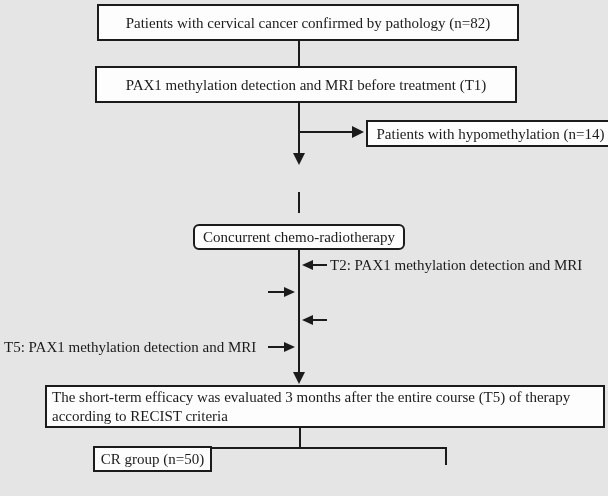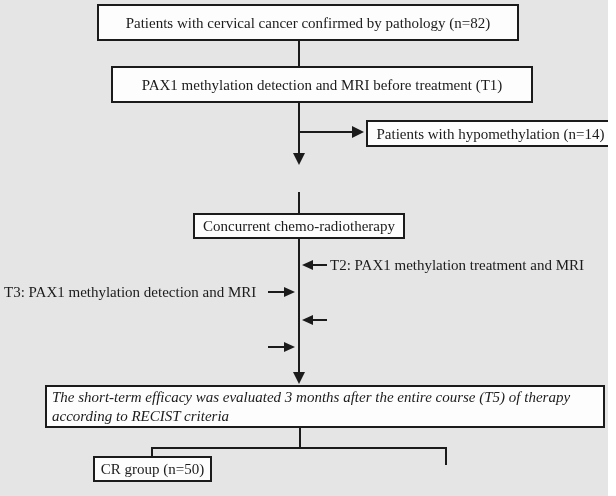--- a/index.html
+++ b/index.html
@@ -29,33 +29,32 @@
     background: #fdfdfd;
     display: flex;
     align-items: center;
     justify-content: center;
     text-align: center;
     font-size: 15px;
     line-height: 18px;
     box-sizing: border-box;
   }
   .box-pathology { left: 97px;  top: 4px;   width: 422px; height: 37px; }
-  .box-t1        { left: 111px;  top: 66px;  width: 422px; height: 37px; }
+  .box-t1        { left: 95px;  top: 66px;  width: 422px; height: 37px; }
   .box-hypo      { left: 366px; top: 120px; width: 249px; height: 27px; align-items: center; }
   .box-hyper     { left: 175px; top: 166px; width: 258px; height: 26px; }
-  .box-chemo     { left: 193px; top: 213px; width: 212px; height: 26px; }
+  .box-chemo     { left: 193px; top: 224px; width: 212px; height: 26px; border-radius: 6px; }
   .box-efficacy  {
     left: 45px; top: 385px; width: 560px; height: 43px;
     justify-content: flex-start;
     text-align: left;
     padding: 1px 4px 1px 5px;
     line-height: 19px;
-    font-style: italic;
   }
-  .box-cr        { left: 93px;  top: 456px; width: 119px; height: 26px; }
+  .box-cr        { left: 93px;  top: 446px; width: 119px; height: 26px; }
   .box-pr        { left: 393px; top: 465px; width: 115px; height: 26px; }
   .side-label {
     position: absolute;
     font-size: 15px;
     line-height: 20px;
     height: 20px;
     white-space: nowrap;
   }
   .label-t2 { left: 330px; top: 255px; }
   .label-t3 { left: 4px;   top: 282px; }
@@ -112,22 +111,22 @@
 
   <div class="box box-hypo">
     <span>Patients with hypomethylation (n=14)</span>
   </div>
 
 
   <div class="box box-chemo">
     <span>Concurrent chemo-radiotherapy</span>
   </div>
 
-  <div class="side-label label-t2">T2: PAX1 methylation treatment and MRI</div>
-  <div class="side-label label-t3">T3: PAX1 methylation detection and MRI</div>
+  <div class="side-label label-t2">T2: PAX1 methylation detection and MRI</div>
+  <div class="side-label label-t5">T5: PAX1 methylation detection and MRI</div>
 
   <div class="box box-efficacy">
     <span>The short-term efficacy was evaluated 3 months after the entire course (T5) of therapy according to RECIST criteria</span>
   </div>
 
   <div class="box box-cr">
     <span>CR group (n=50)</span>
   </div>
 
 

